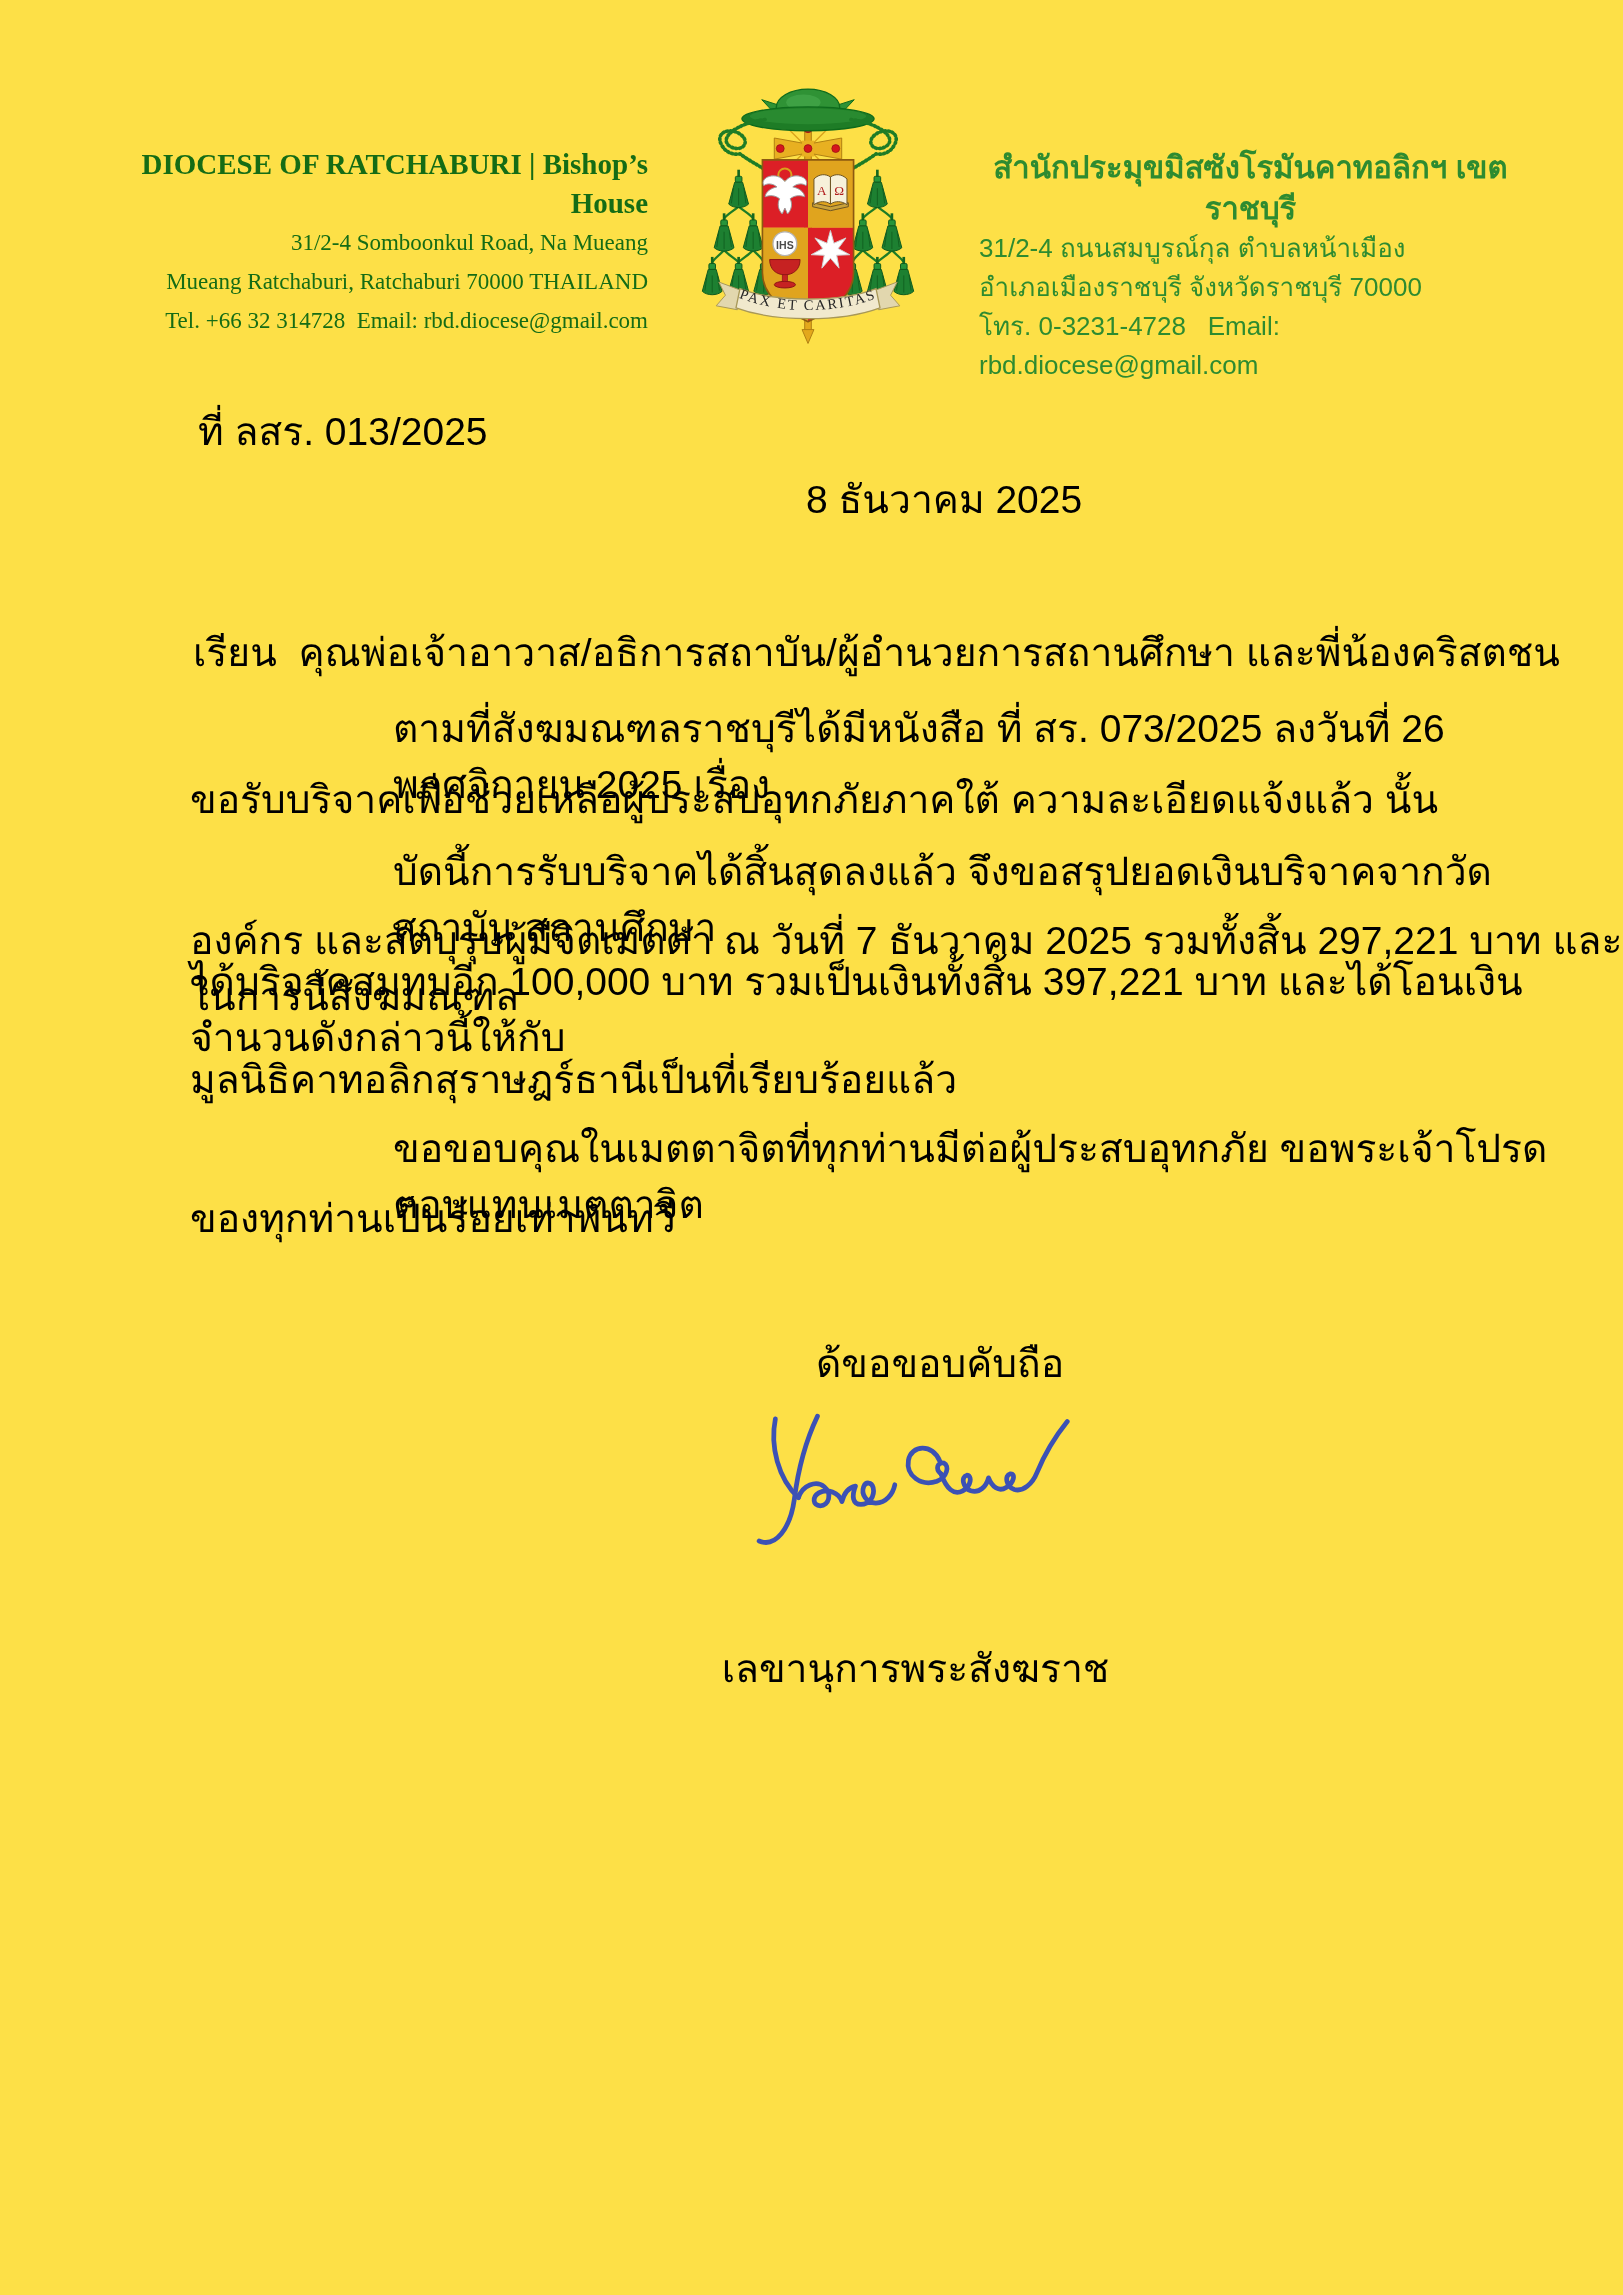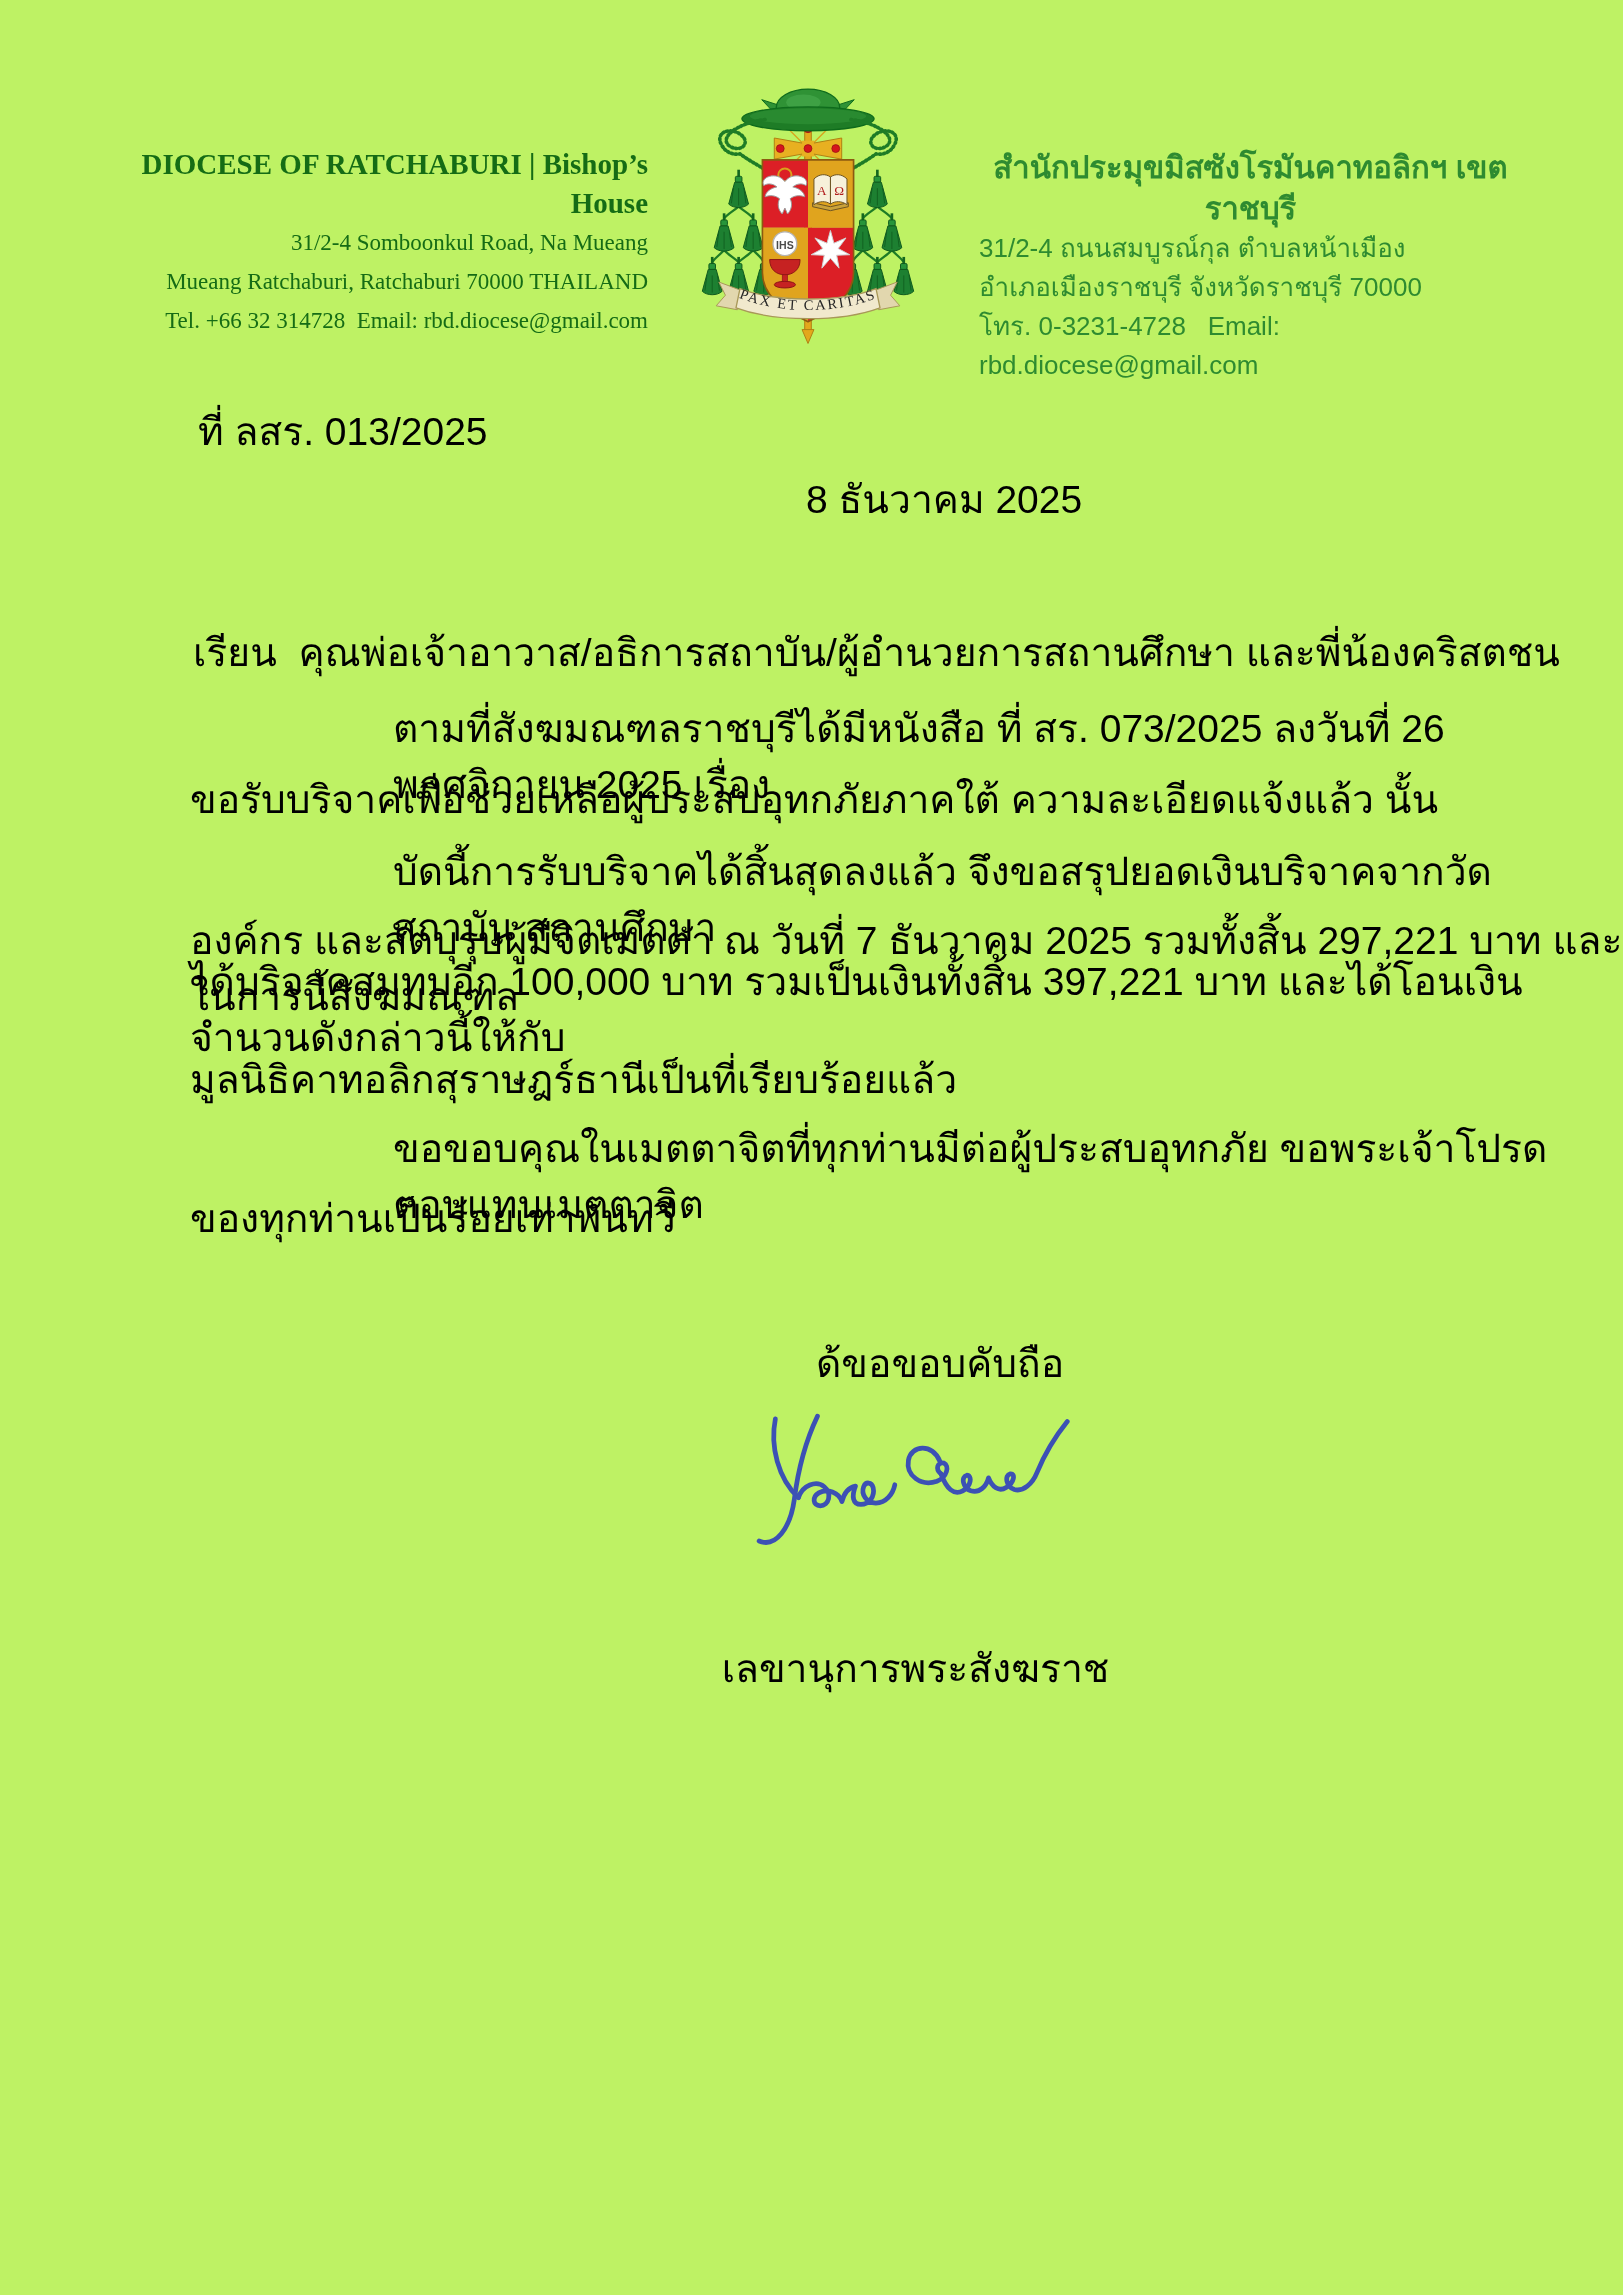--- a/index.html
+++ b/index.html
@@ -1,20 +1,20 @@
 <!DOCTYPE html>
 <html style="font-size:10.5px"><head>
 <meta charset="utf-8">
 <style>
   html,body{margin:0;padding:0;background:#ffffff;}
   .page{
     position:relative;
     width:1623px;
     height:2295px;
-    background:#bef264;
+    background:#fde047;
     overflow:hidden;
     font-family:"Liberation Sans", sans-serif;
     color:#000;
   }
   
   .lh-left{
     position:absolute; top:145px; left:98px; width:550px;
     text-align:right;
     font-family:"Liberation Serif", serif;
     color:#156c15;

